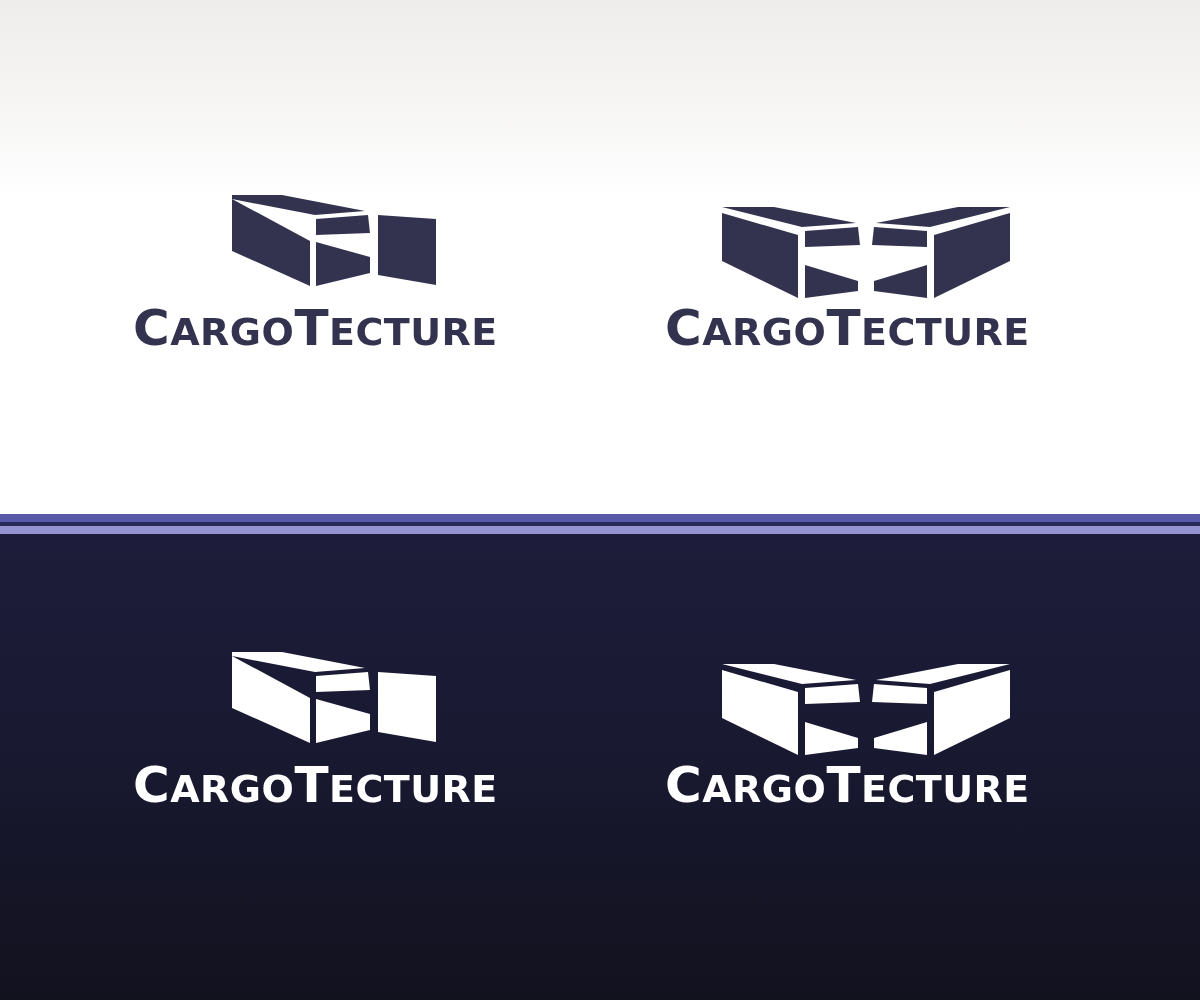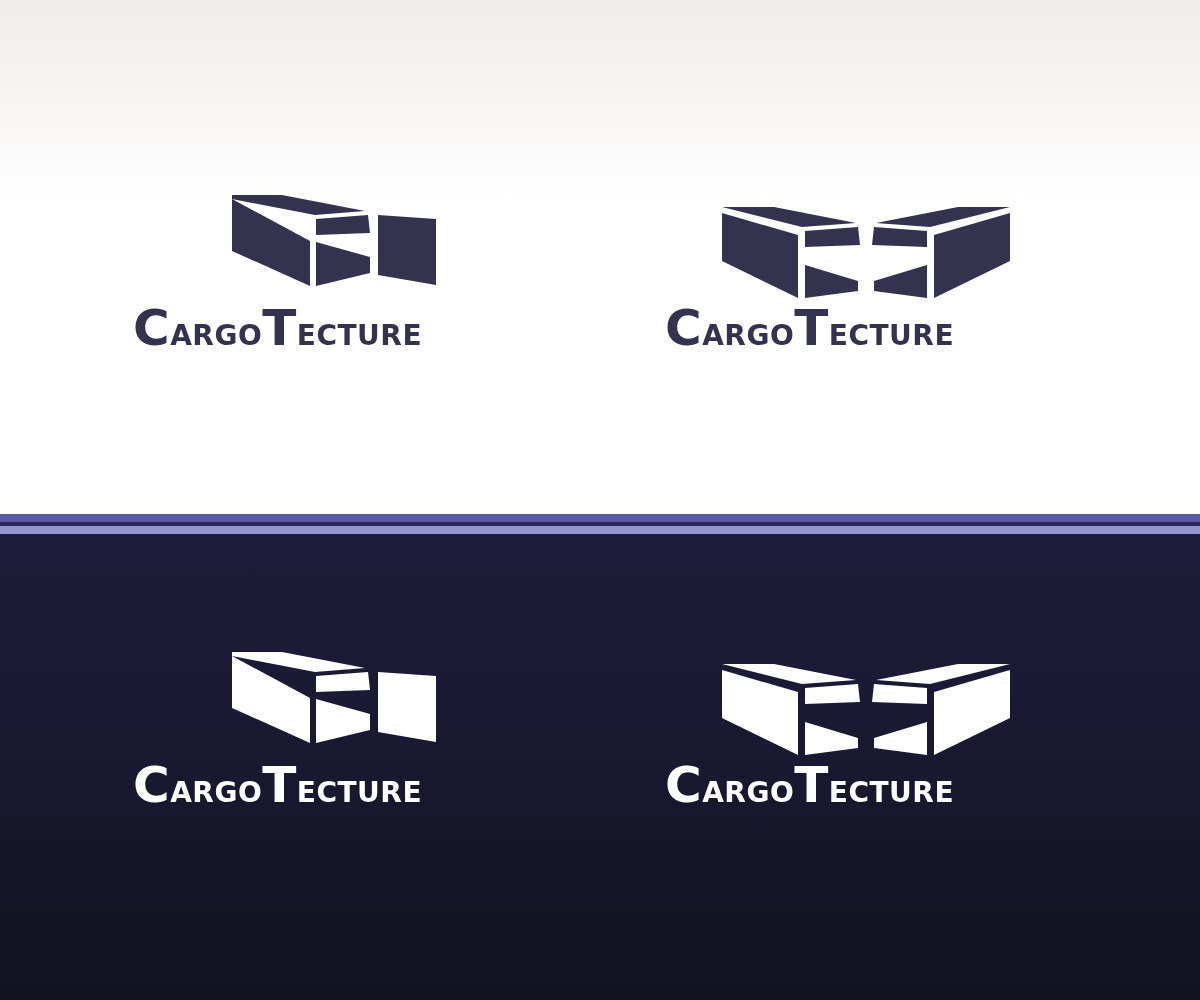--- a/index.html
+++ b/index.html
@@ -55,21 +55,21 @@
       white-space: nowrap;
       font-family: "DejaVu Sans", sans-serif;
       font-weight: bold;
       letter-spacing: 0.5px;
       line-height: 1;
     }
     .wordmark .cap {
       font-size: 50px;
     }
     .wordmark .sc {
-      font-size: 28px;
+      font-size: 38px;
     }
     .on-light .wordmark { color: #33334f; }
     .on-dark .wordmark { color: #ffffff; }
   </style>
 </head>
 <body>
 
 <div class="panel-light"></div>
 <div class="stripe-dark"></div>
 <div class="stripe-gap"></div>

